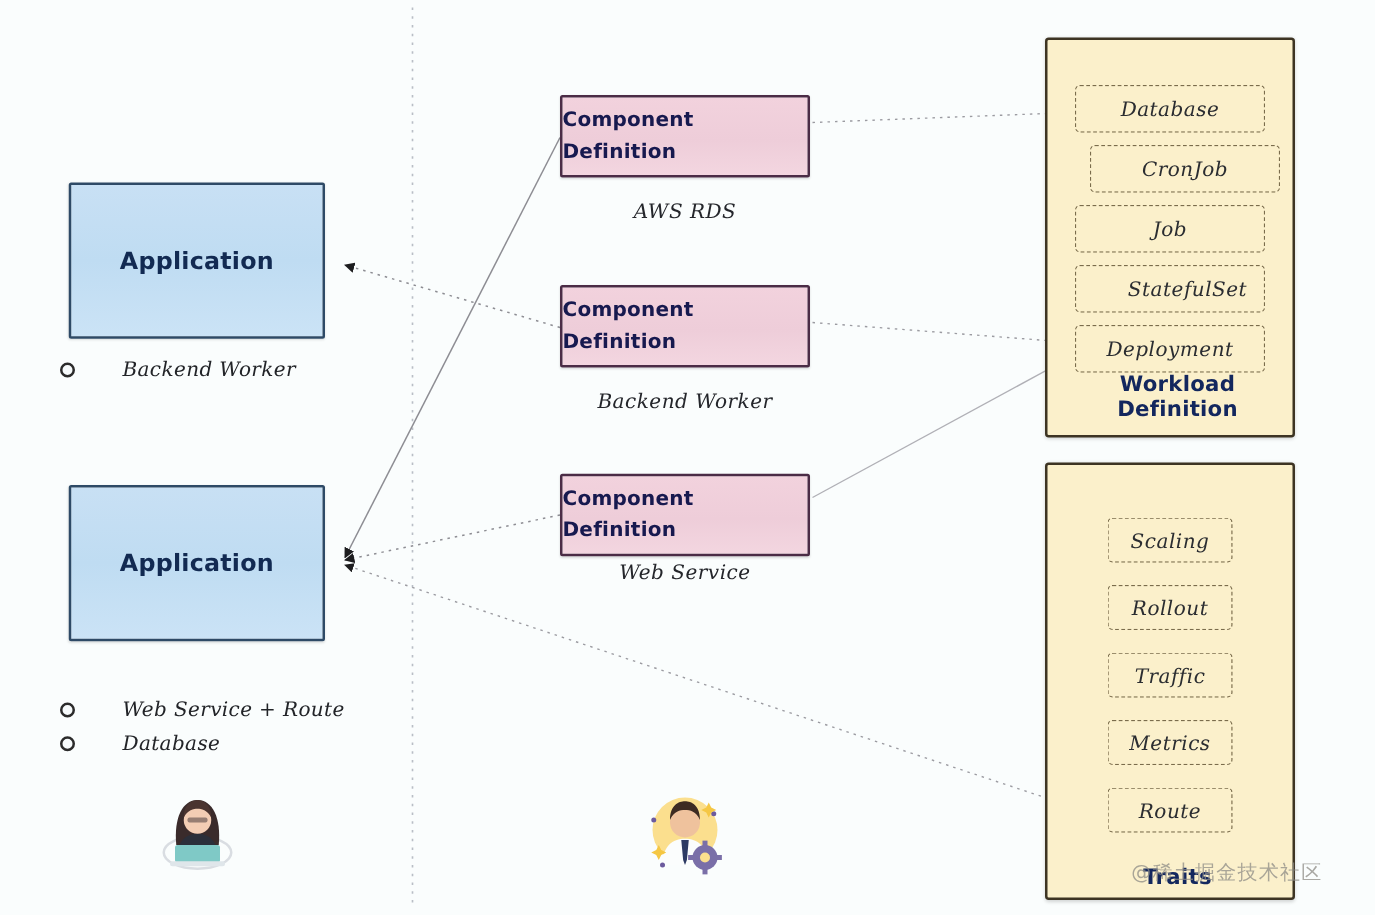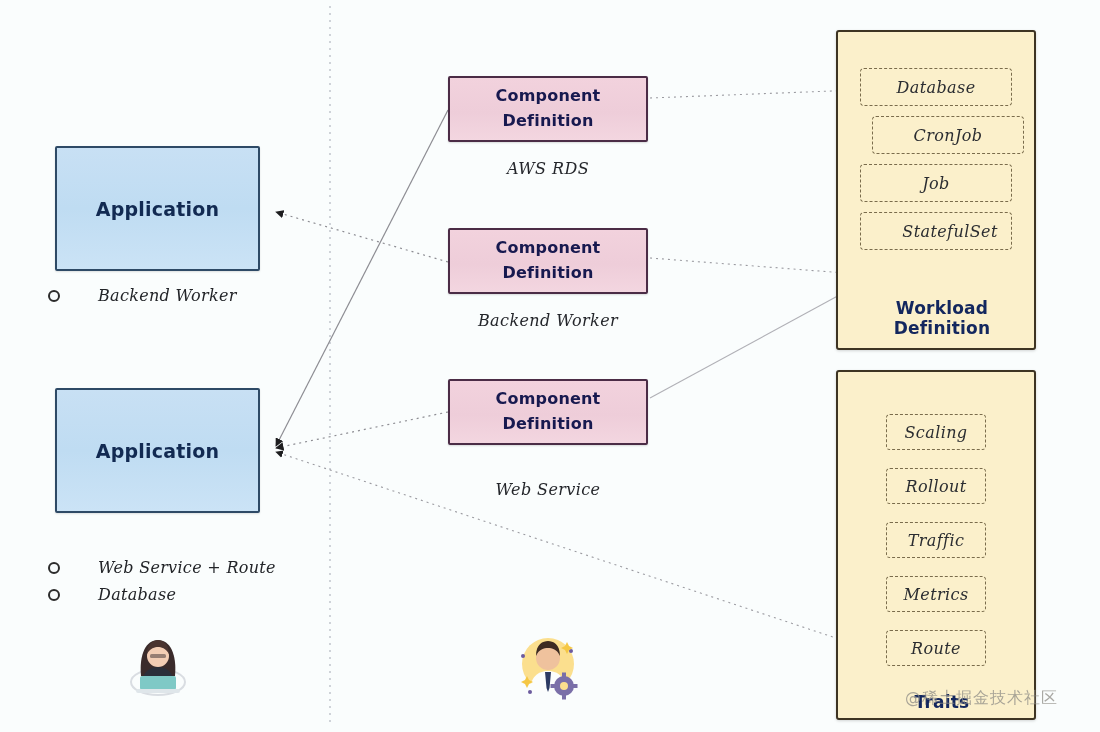--- a/index.html
+++ b/index.html
@@ -72,21 +72,21 @@
 
   
   .comp-box {
     position: absolute;
     box-sizing: border-box;
     border: 2px solid #4b2c46;
     border-radius: 2px;
     background: linear-gradient(to bottom, #f2d2dd 0%, #eecdd9 55%, #f3d6e0 100%);
     display: flex;
     flex-direction: column;
-    align-items: center;
+    align-items: flex-start;
     justify-content: center;
     box-shadow: 0 1px 2px rgba(0,0,0,0.14);
   }
   .comp-box .ln {
     font-family: "DejaVu Sans", sans-serif;
     font-weight: bold;
     font-size: 16px;
     color: #17194f;
     line-height: 1.55;
     letter-spacing: 0.2px;
@@ -223,28 +223,29 @@
   <div class="comp-box" style="left:448px; top:228px; width:200px; height:66px;">
     <span class="ln">Component</span>
     <span class="ln">Definition</span>
   </div>
   <div class="comp-caption" style="left:448px; top:311px; width:200px;">Backend Worker</div>
 
   <div class="comp-box" style="left:448px; top:379px; width:200px; height:66px;">
     <span class="ln">Component</span>
     <span class="ln">Definition</span>
   </div>
-  <div class="comp-caption" style="left:448px; top:480px; width:200px;">Web Service</div>
+  <div class="comp-caption" style="left:448px; top:448px; width:200px;">Web Service</div>
 
   <div class="panel" style="left:836px; top:30px; width:200px; height:320px;">
     <div class="panel-items" style="top:36px; gap:10px;">
       <div class="chip" style="width:152px;height:38px;">Database</div>
       <div class="chip" style="width:152px;height:38px;margin-left:24px;">CronJob</div>
       <div class="chip" style="width:152px;height:38px;">Job</div>
       <div class="chip" style="width:152px;height:38px;padding-left:28px;">StatefulSet</div>
+      <div class="chip" style="width:152px;height:38px;">Deployment</div>
     </div>
     <div class="panel-title" style="bottom:10px;">Workload Definition</div>
   </div>
 
   <div class="panel" style="left:836px; top:370px; width:200px; height:350px;">
     <div class="panel-items" style="top:42px; gap:18px;">
       <div class="chip" style="width:100px;height:36px;">Scaling</div>
       <div class="chip" style="width:100px;height:36px;">Rollout</div>
       <div class="chip" style="width:100px;height:36px;">Traffic</div>
       <div class="chip" style="width:100px;height:36px;">Metrics</div>

